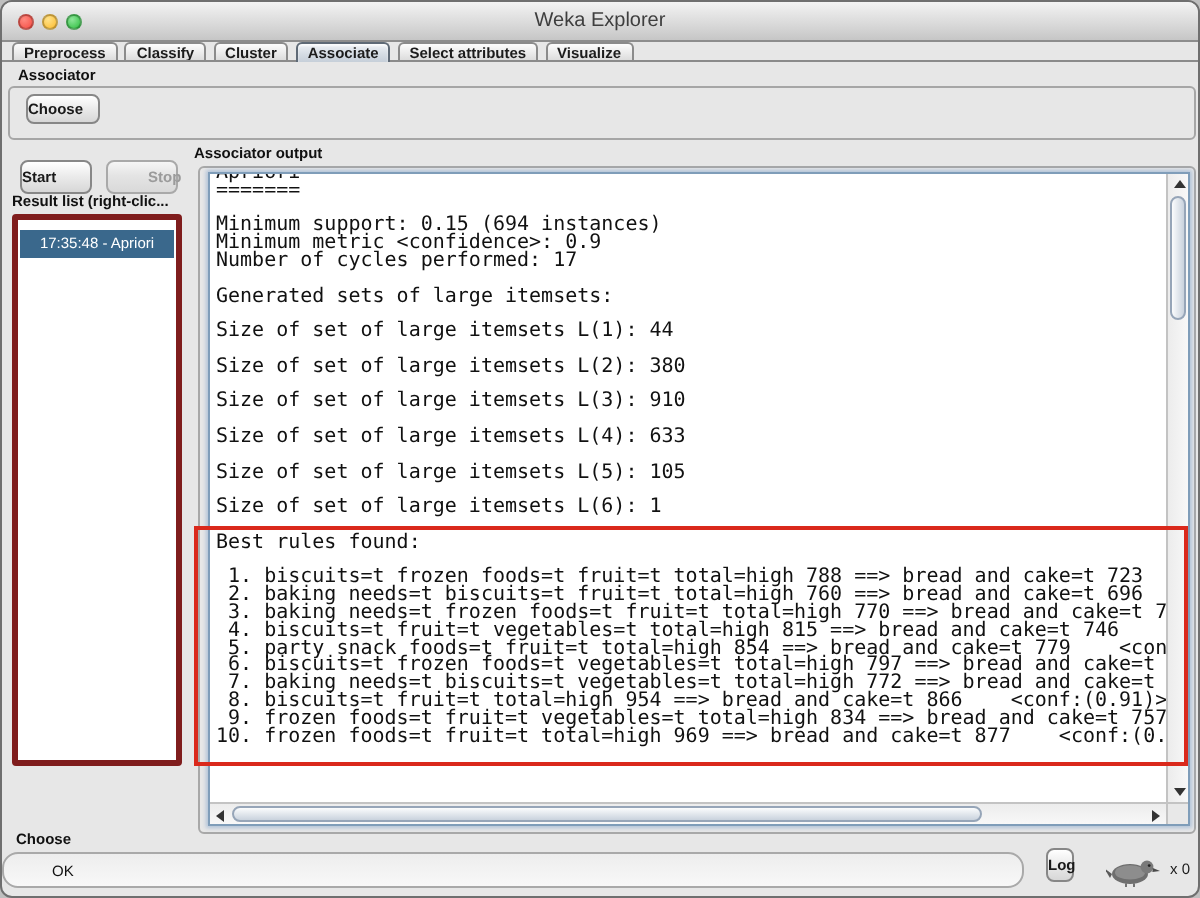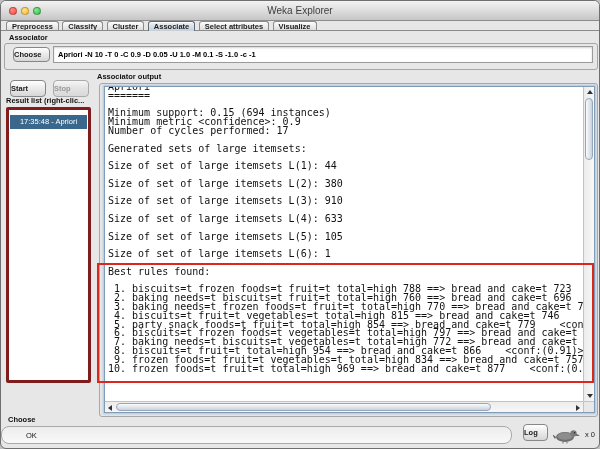--- a/index.html
+++ b/index.html
@@ -46,21 +46,21 @@
   }
   #choose-btn { left:12px; top:46px; width:37px; height:15px; }
   #config-field {
     position:absolute; left:52px; top:45px; width:540px; height:17px;
     background:#fff; border:1px solid #9b9b9b; box-shadow:inset 0 1px 2px rgba(0,0,0,.18);
     font-family:"Liberation Sans",sans-serif; font-size:7.5px; font-weight:bold; color:#000; padding:0 4px;
   }
   
   #start-btn { left:9px; top:79px; width:36px; height:17px; line-height:15px; }
   #stop-btn  { left:52px; top:79px; width:36px; height:17px; line-height:15px; color:#9b9b9b;
-               background:linear-gradient(#f6f6f6,#e4e4e4 45%,#d9d9d9); border-color:#a9a9a9; }
+               background:linear-gradient(#f6f6f6,#e4e4e4 45%,#d9d9d9); border-color:#a9a9a9;padding-left:20px; }
   #result-label { left:5px; top:95px; }
   #result-list {
     position:absolute; left:5px; top:106px; width:85px; height:276px;
     background:#fff; border:3px solid #7f1d1d; border-radius:2px;
   }
   .list-item {
     position:absolute; left:1px; right:1px; top:5px; height:14px;
     color:#fff; font-size:7.5px; line-height:14px; text-align:center;
   }
   
@@ -98,21 +98,21 @@
     position:absolute; left:96px; top:262px; width:497px; height:120px;
     border:2px solid #da291c; z-index:10; pointer-events:none;
   }
   
   #status-label { left:7px; top:414px; }
   #status-box {
     position:absolute; left:0; top:425px; width:511px; height:18px;
     background:linear-gradient(#ededed,#f8f8f8); border:1px solid #a9a9a9; border-radius:8px;
     font-size:7.5px; color:#111; line-height:17px; padding-left:24px;
   }
-  #log-btn { left:522px; top:423px; width:25px; height:17px; line-height:15px; }
+  #log-btn { left:522px; top:423px; width:14px; height:17px; line-height:15px; }
   #bird { position:absolute; left:552px; top:425px; width:28px; height:18px; }
   #bird-count { position:absolute; left:584px; top:429px; font-size:7.5px; color:#1a1a1a; }
 </style>
 </head>
 <body>
 
 <div id="window">
 
   <div id="tabbar">
     <span class="tab">Preprocess</span>
@@ -126,21 +126,20 @@
   <div id="titlebar">
     <span class="tl red"></span>
     <span class="tl yel"></span>
     <span class="tl grn"></span>
     <div id="title">Weka Explorer</div>
   </div>
 
   <div class="section-label" id="assoc-label">Associator</div>
   <div id="assoc-box"></div>
   <div class="aqua-btn" id="choose-btn">Choose</div>
-  <input id="config-field" value="Apriori -N 10 -T 0 -C 0.9 -D 0.05 -U 1.0 -M 0.1 -S -1.0 -c -1" style="">
 
   <div class="aqua-btn" id="start-btn">Start</div>
   <div class="aqua-btn" id="stop-btn">Stop</div>
   <div class="section-label" id="result-label">Result list (right-clic...</div>
   <div id="result-list">
     <div class="list-item" style="background:#3a688c;">17:35:48 - Apriori</div>
   </div>
 
   <div class="section-label" id="output-label">Associator output</div>
   <div id="output-box"></div>

